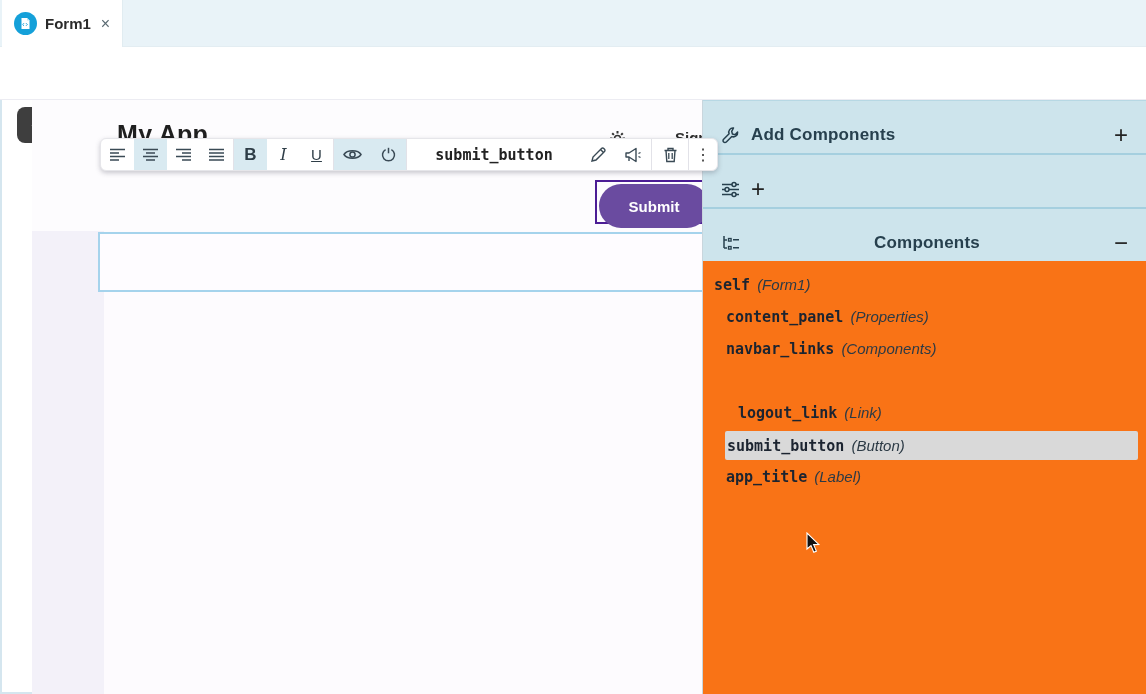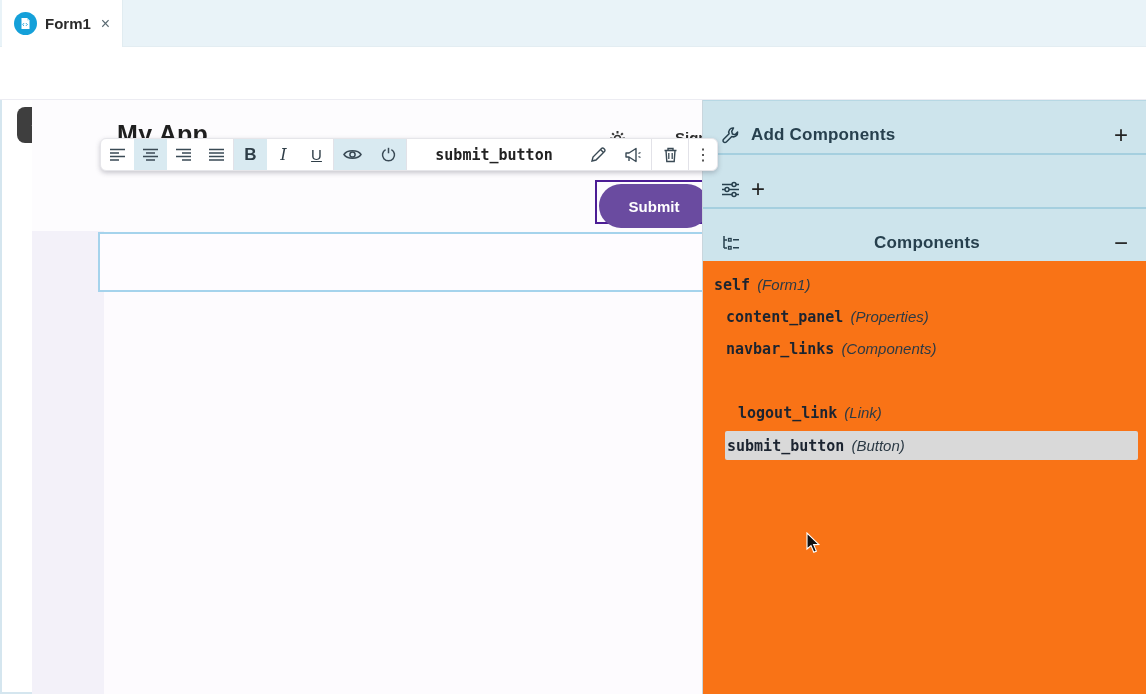--- a/index.html
+++ b/index.html
@@ -323,20 +323,23 @@
       </div>
       <div class="tree-row ind1 r2">
         <span class="tname">navbar_links</span><span class="ttype">(Components)</span>
       </div>
       <div class="tree-row r5 selected">
         <span class="tname">submit_button</span><span class="ttype">(Button)</span>
       </div>
       <div class="tree-row ind2 r4">
         <span class="tname">logout_link</span><span class="ttype">(Link)</span>
       </div>
+      <div class="tree-row ind1 r6">
+        <span class="tname">app_title</span><span class="ttype">(Label)</span>
+      </div>
     </div>
   </div>
 
   <div class="cursor">
     <svg width="15" height="22" viewBox="0 0 15 22">
       <path d="M1 1 L1 17 L5 13.6 L7.8 20.2 L10.4 19.1 L7.6 12.6 L12.8 12.4 Z" fill="#111" stroke="#fff" stroke-width="1.1"></path>
     </svg>
   </div>
 
 </div>

